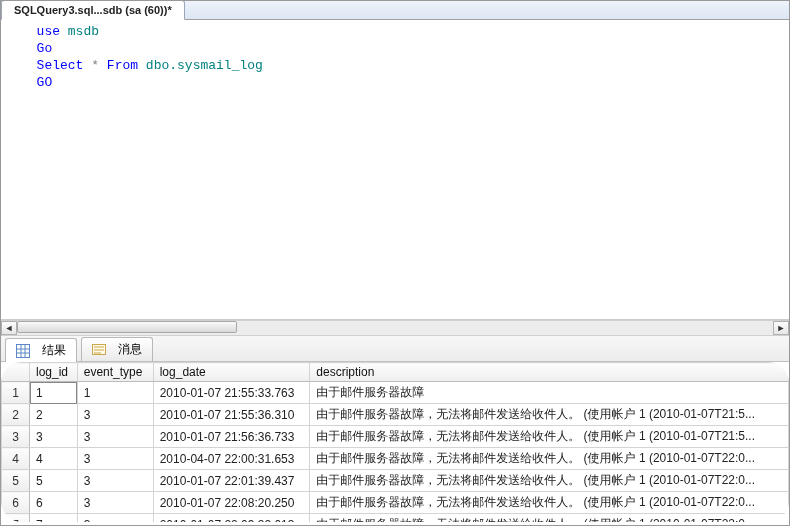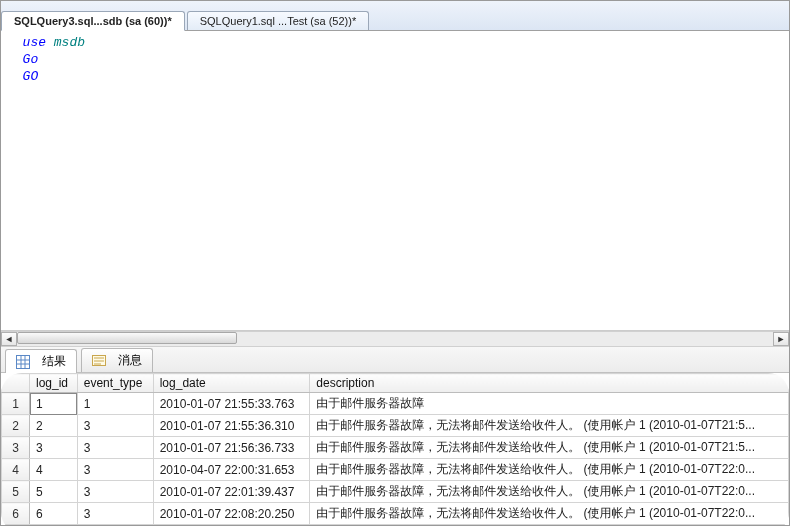--- a/index.html
+++ b/index.html
@@ -9,21 +9,21 @@
     background: #ffffff;
     width: 790px;
     height: 526px;
     overflow: hidden;
     border: 1px solid #999;
   }
   .tab-bar {
     display: flex;
     background: linear-gradient(#eef3fb, #dce6f4);
     border-bottom: 1px solid #a0a0a0;
-    height: 30px;
+    height: 19px;
     align-items: flex-end;
   }
   .tab {
     padding: 3px 12px;
     border: 1px solid #9aa7b8;
     border-bottom: none;
     background: linear-gradient(#f7faff, #e3ecf7);
     margin-right: 2px;
     border-top-left-radius: 3px;
     border-top-right-radius: 3px;
@@ -35,27 +35,26 @@
   .tab.active {
     background: #ffffff;
     font-weight: bold;
     border-bottom: 1px solid #fff;
     position: relative;
     top: 1px;
   }
   .editor {
     background: #ffffff;
     height: 300px;
-    padding: 4px 6px;
+    padding: 4px 20px;
     font-family: "Courier New", monospace;
     font-size: 13px;
     line-height: 1.3;
     overflow: auto;
     border-bottom: 1px solid #ccc;
-    font-style: italic;
   }
   .line { white-space: pre; }
   .kw { color: #0000ff; }
   .ident { color: #008080; }
   .star { color: #808080; }
   .hscroll {
     display: flex;
     align-items: center;
     background: #f0f0f0;
     height: 16px;
@@ -133,26 +132,26 @@
     outline: 1px solid #888;
     outline-offset: -1px;
   }
   .corner { background: linear-gradient(#fdfdfd,#eeeeee); }
 </style>
 </head>
 <body>
 
 <div class="tab-bar">
   <div class="tab active">SQLQuery3.sql...sdb (sa (60))*</div>
-  <div class="tab">SQLQuery1.sql ...Test (sa (52))*</div>
 </div>
 
 <div class="editor">
   <div class="line">  <span class="kw">use</span><span class="ident"> msdb</span></div>
   <div class="line">  <span class="kw">Go</span></div>
+  <div class="line">  <span class="kw">Select</span><span class="star"> *</span><span class="kw"> From</span><span class="ident"> dbo.sysmail_log</span></div>
   <div class="line">  <span class="kw">GO</span></div>
 </div>
 
 <div class="hscroll">
   <div class="arrow">◄</div>
   <div class="track">
     <div class="thumb"></div>
   </div>
   <div class="arrow">►</div>
 </div>

